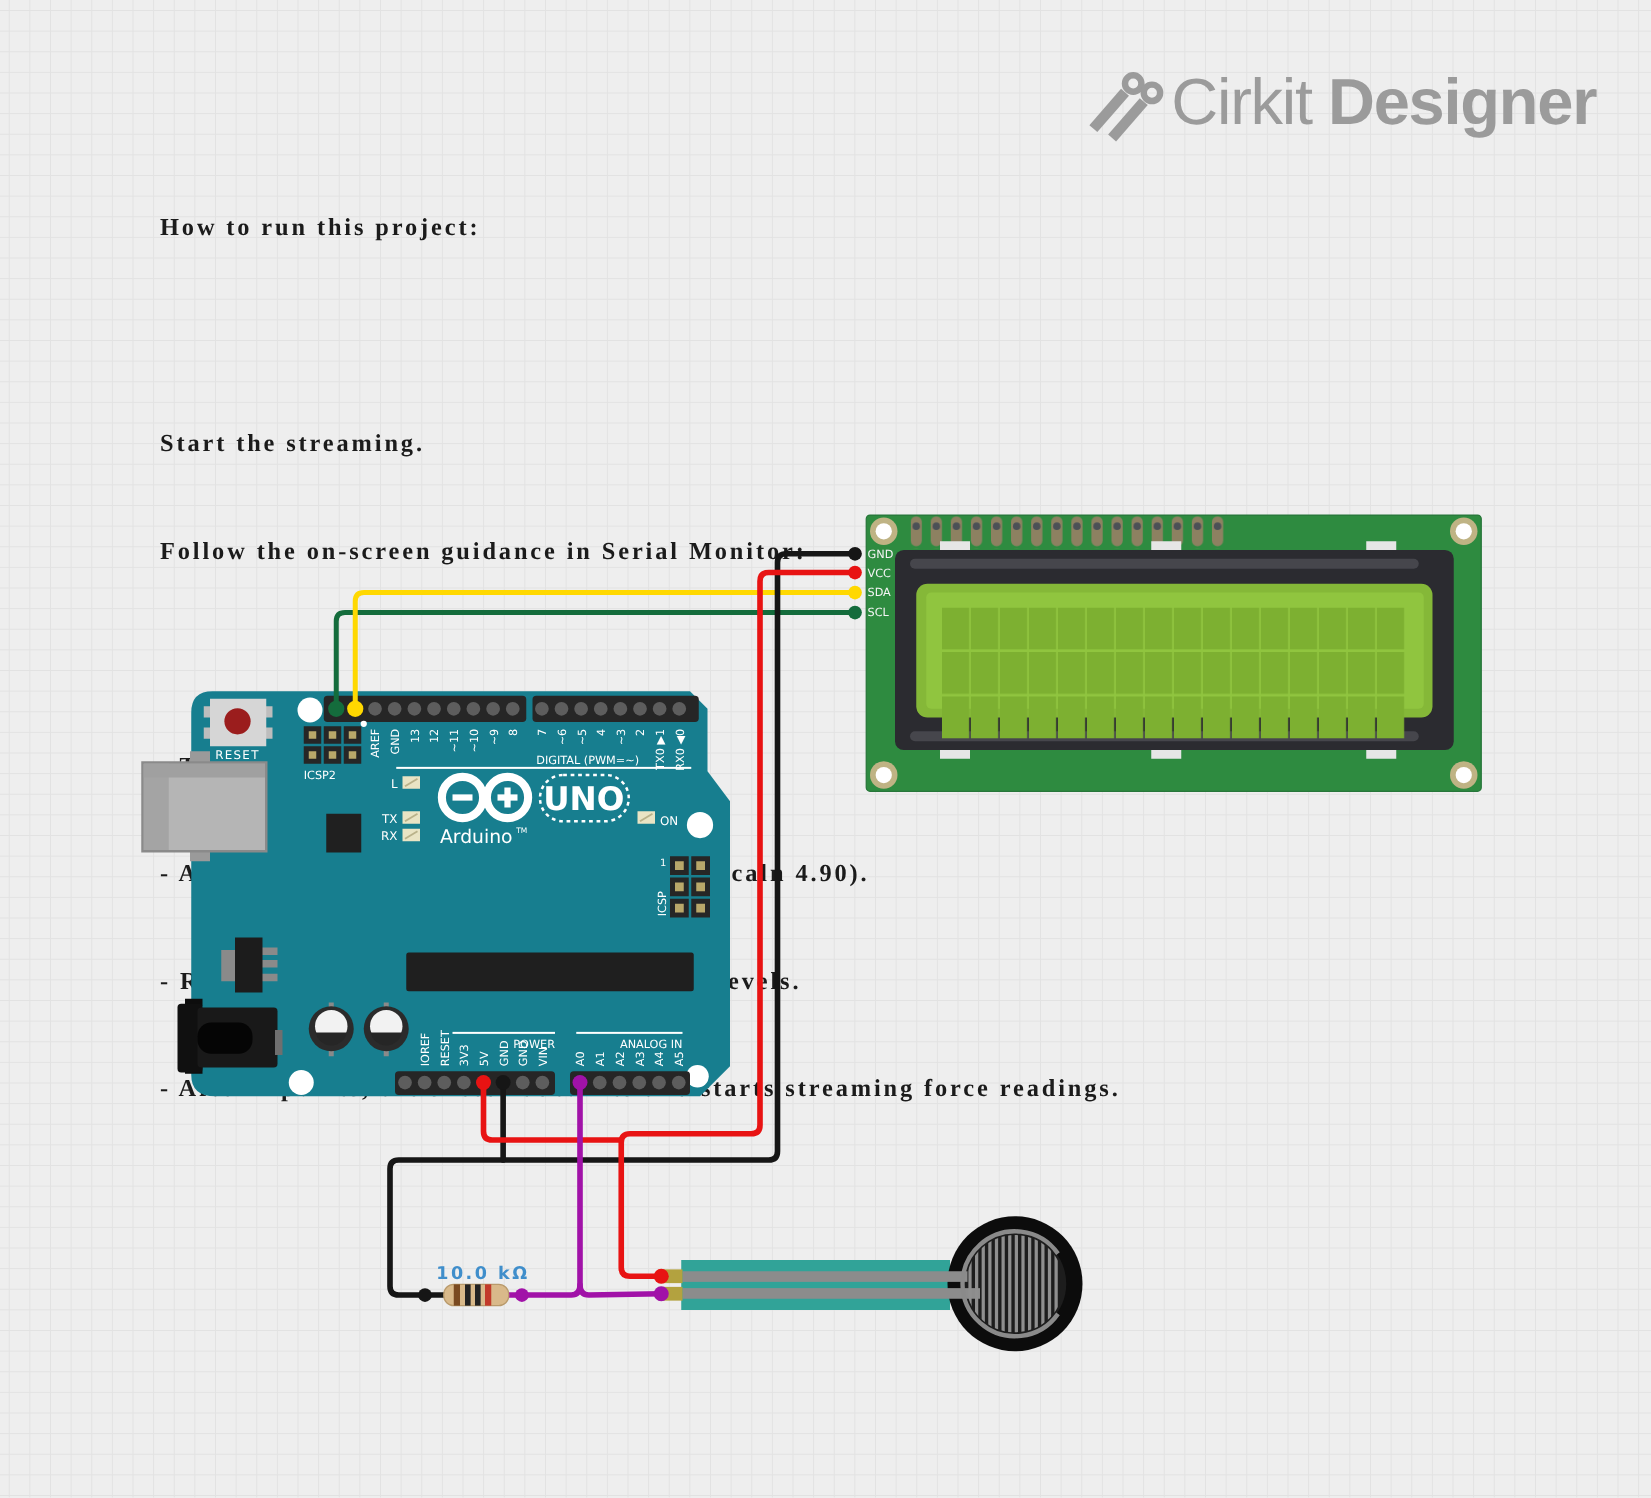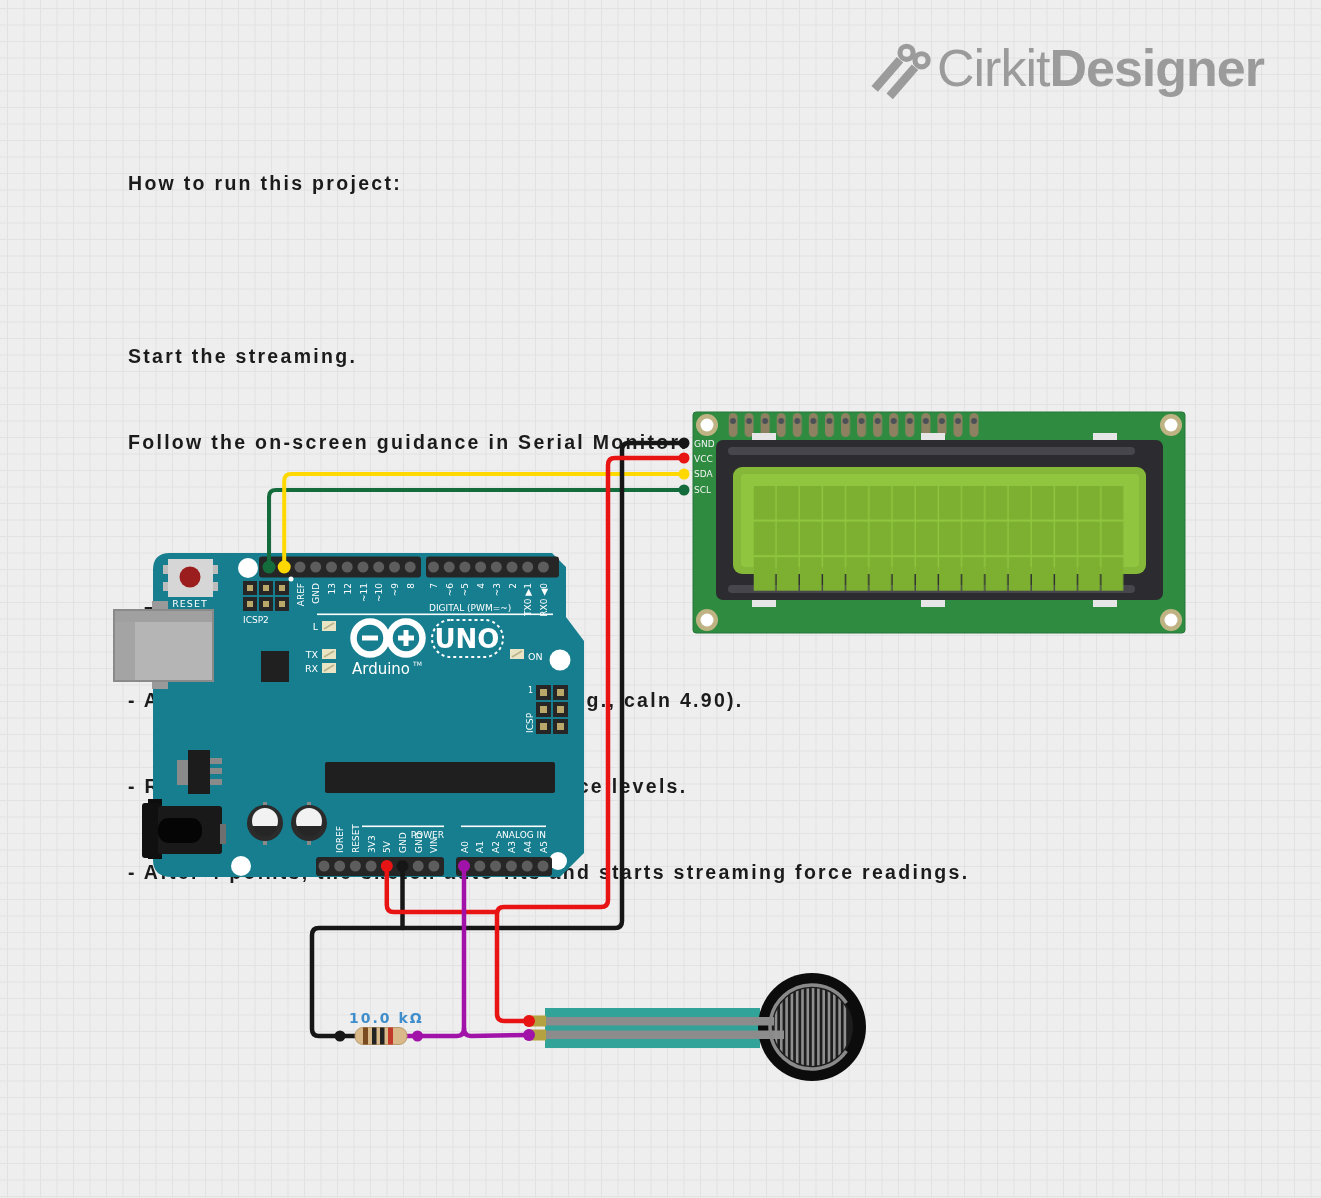--- a/index.html
+++ b/index.html
@@ -6,31 +6,31 @@
   body{
     width:1321px;height:1198px;position:relative;overflow:hidden;
     background-color:#eeeeee;
     background-image:linear-gradient(#e2e2e2 1px,transparent 1px),
                      linear-gradient(90deg,#e2e2e2 1px,transparent 1px);
     background-size:16.5px 16.5px;background-position:7px 8px;
     font-family:"DejaVu Sans",sans-serif;
   }
   .instructions{
     position:absolute;left:128px;top:112px;color:#1b1b1b;
-    font-family:Liberation Sans, sans-serif;font-weight:bold;
+    font-family:Liberation Serif, serif;font-weight:bold;
     font-size:19.5px;line-height:28.7px;letter-spacing:2.3px;white-space:pre;
   }
   .instructions div{height:28.7px;}
   .brand{
-    position:absolute;left:869px;top:38px;display:flex;align-items:flex-start;
+    position:absolute;left:869px;top:52px;display:flex;align-items:flex-start;
     color:#9b9b9b;white-space:nowrap;
   }
   .brand svg{margin-top:4px;}
   .brand .w1{font-family:"Liberation Sans",sans-serif;font-weight:400;font-size:52px;letter-spacing:-1px;margin-left:6px;}
-  .brand .w2{font-family:"Liberation Sans",sans-serif;font-weight:700;font-size:52px;letter-spacing:-1px;}
+  .brand .w2{font-family:"Liberation Sans",sans-serif;font-weight:700;font-size:52px;letter-spacing:-1px;margin-left:13px;}
   svg text{font-family:"DejaVu Sans",sans-serif;}
   #circuit{position:absolute;left:0;top:0;}
 </style>
 </head>
 <body>
 
 <div class="instructions">
   <div>How to run this project:</div>
   <div></div>
   <div>Start the streaming.</div>

